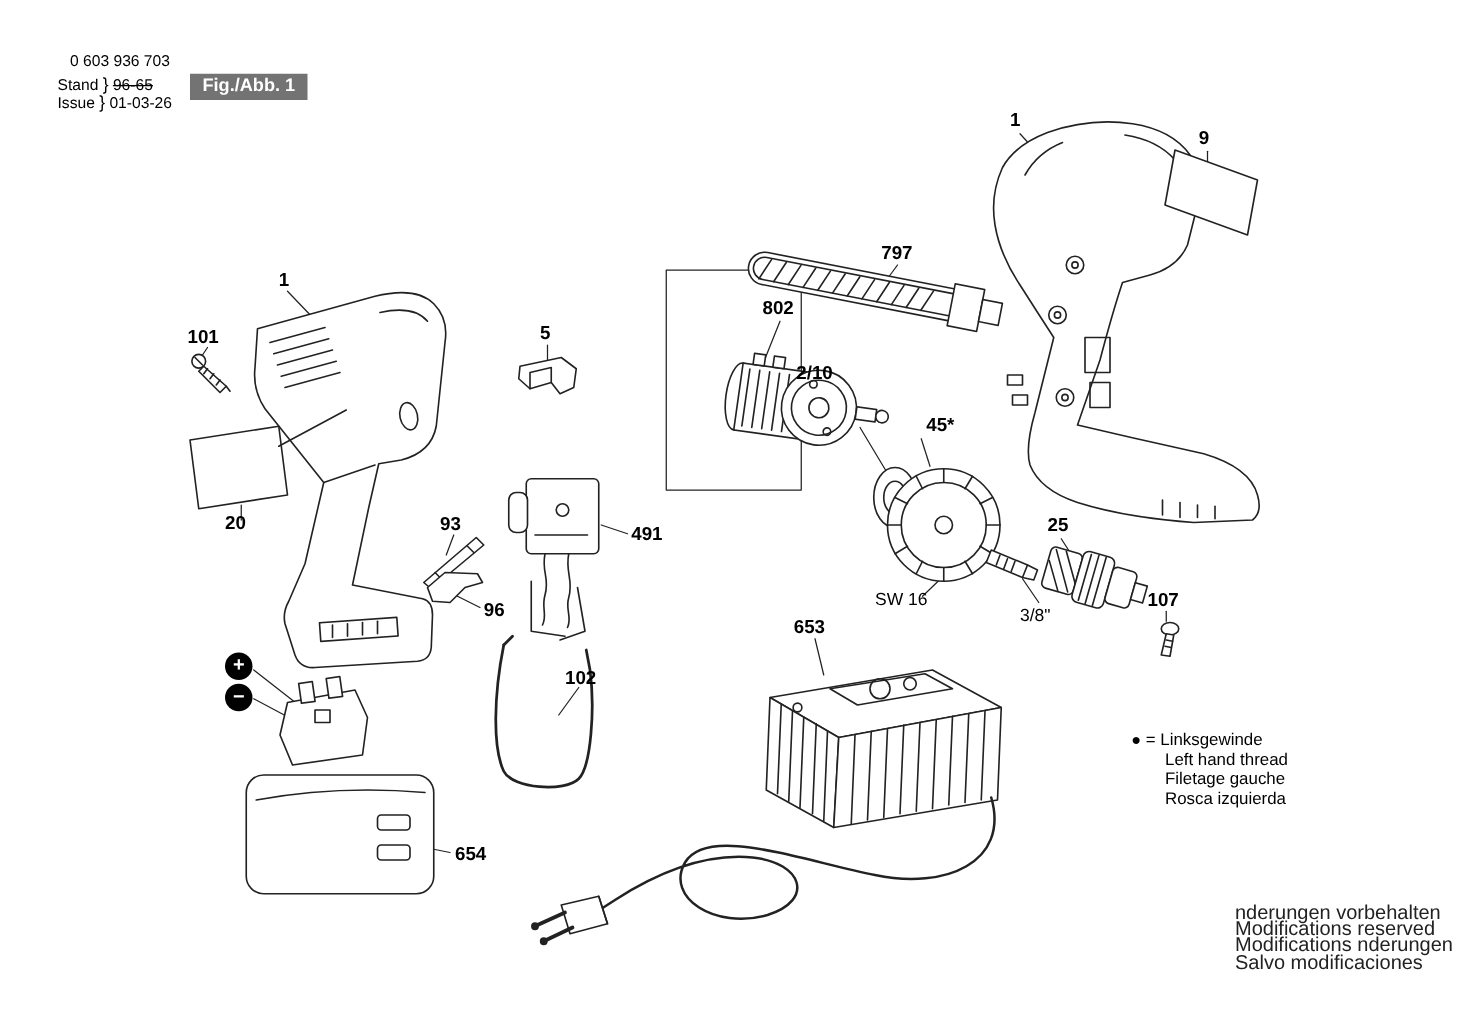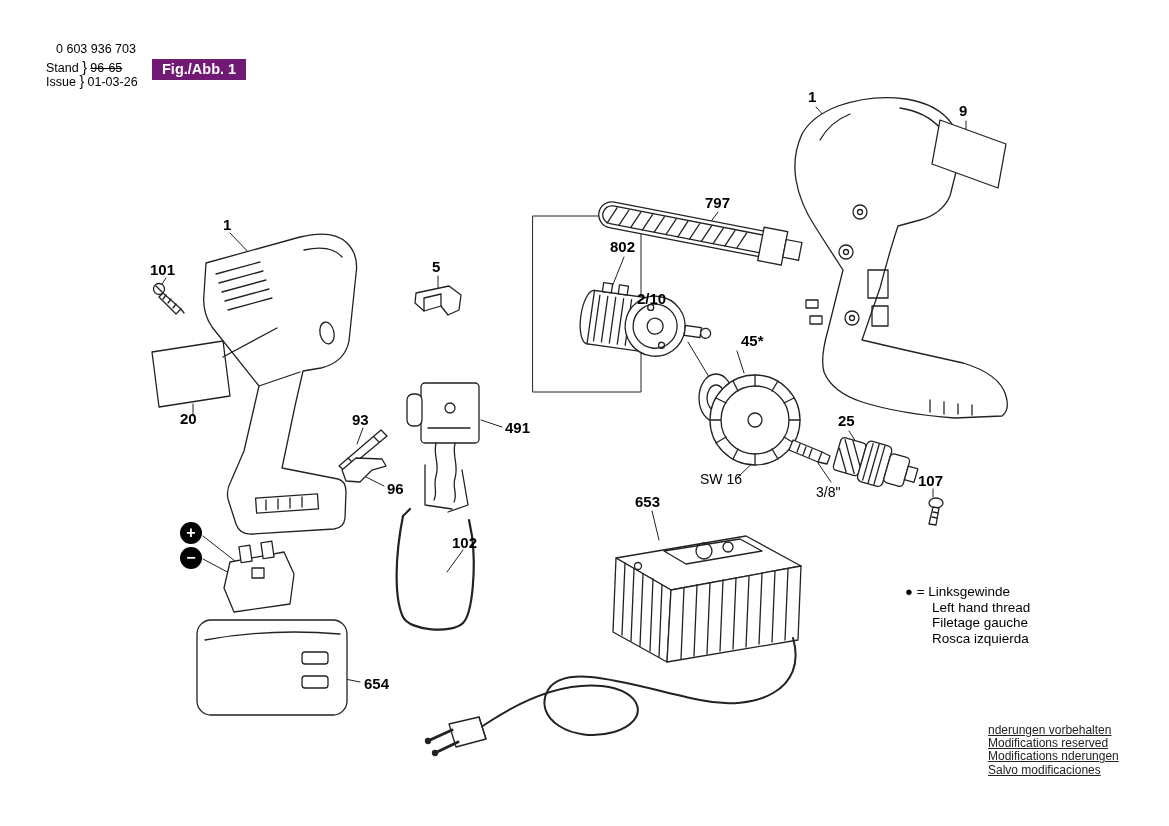--- a/index.html
+++ b/index.html
@@ -5,27 +5,27 @@
   html,body{margin:0;padding:0;background:#fff;}
   .page{position:relative;width:1164px;height:826px;background:#fff;overflow:hidden;
         font-family:"Liberation Sans",sans-serif;color:#000;}
   .art{position:absolute;left:0;top:0;}
   .part-label{position:absolute;font-weight:bold;font-size:15px;white-space:nowrap;}
   .part-label.regular{font-weight:normal;font-size:14px;}
   .hdr-num{position:absolute;font-size:12.5px;}
   .hdr-row{position:absolute;font-size:12.5px;}
   .hdr-row .brace{font-size:14px;}
   .strike{text-decoration:line-through;}
-  .fig-box{position:absolute;background:#701a75;color:#fff;font-weight:bold;font-size:14.5px;
+  .fig-box{position:absolute;background:#737373;color:#fff;font-weight:bold;font-size:14.5px;
            padding:2px 10px 3px 10px;}
   .legend{position:absolute;font-size:13.5px;line-height:15.5px;}
   .legend .row1{white-space:nowrap;}
   .legend .ind{padding-left:27px;white-space:nowrap;}
   .legend .dot{font-size:13px;}
-  .footer{position:absolute;font-size:12px;line-height:13.2px;color:#222;text-decoration:underline;}
+  .footer{position:absolute;font-size:16px;line-height:13.2px;color:#222;}
   .badge{position:absolute;width:22px;height:22px;border-radius:50%;background:#000;color:#fff;
          font-weight:bold;font-size:16px;line-height:21px;text-align:center;}
 </style>
 </head>
 <body>
 
 <div class="page">
 
   <svg class="art" width="1169" height="826" viewBox="0 0 1169 826">
     <g stroke="#222" stroke-width="1.3" fill="none" stroke-linejoin="round" stroke-linecap="round">

